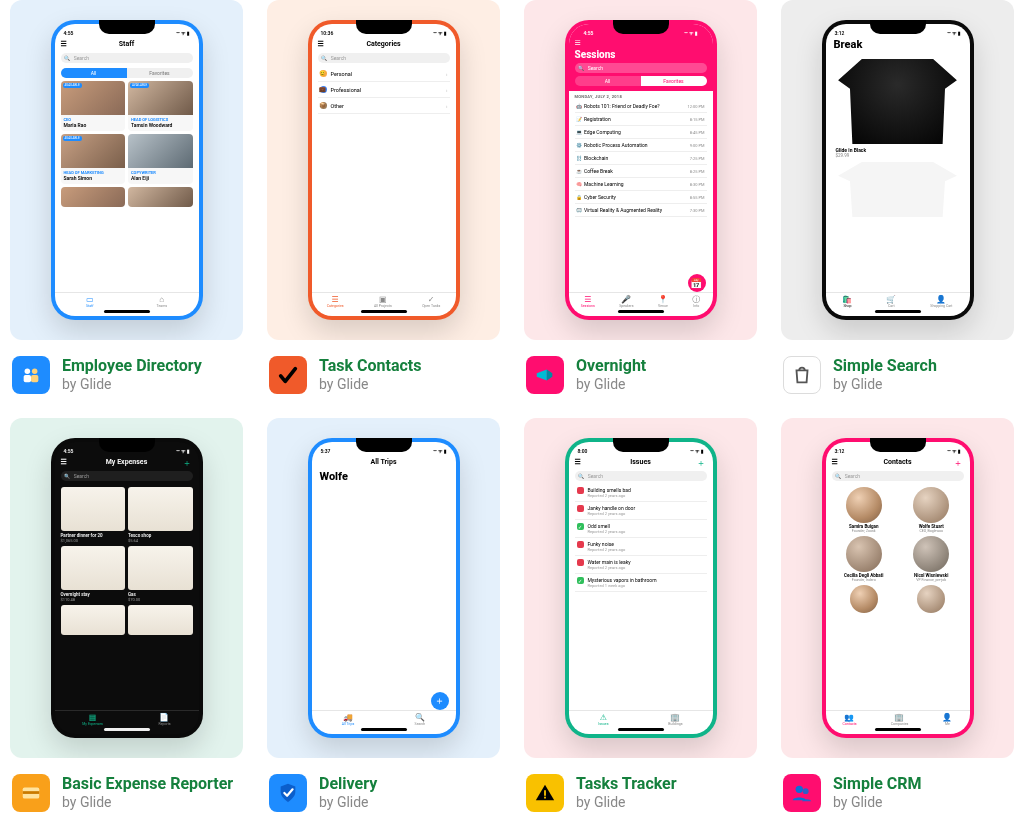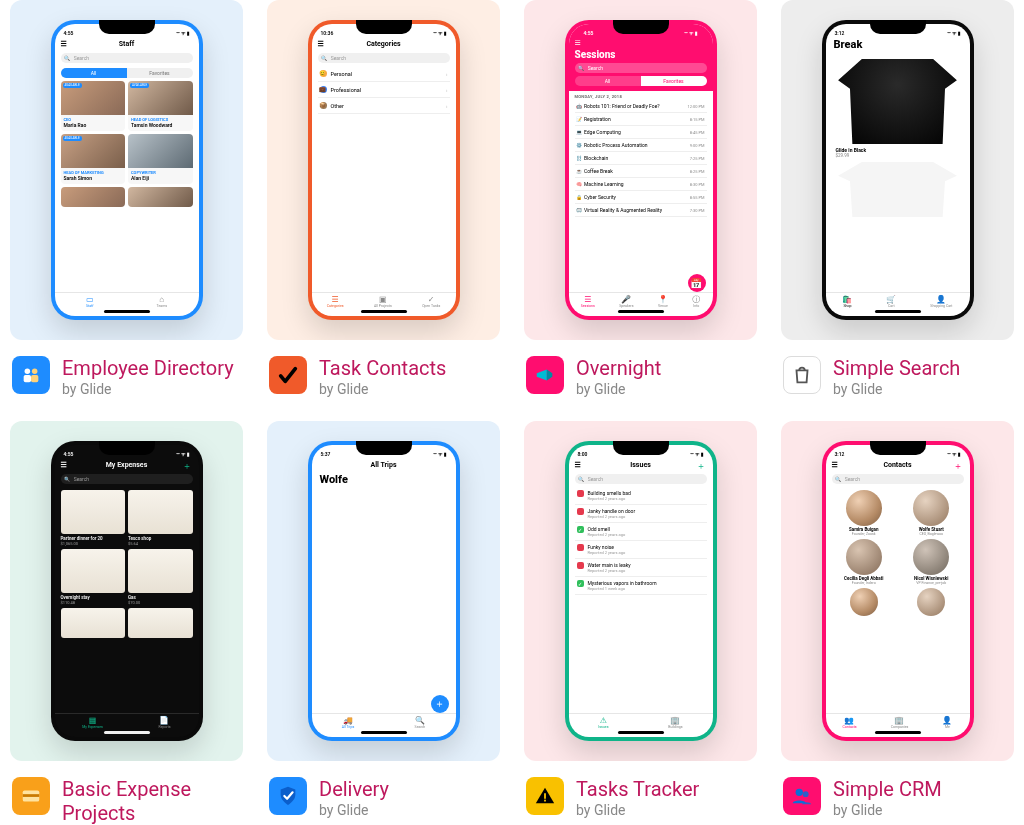--- a/index.html
+++ b/index.html
@@ -233,23 +233,23 @@
     height: 38px;
     border-radius: 8px;
     display: flex;
     align-items: center;
     justify-content: center;
     font-size: 20px;
     color: #fff;
     flex-shrink: 0;
   }
   .title {
-    font-size: 20px;
-    font-weight: 400;
-    color: #be185d;
+    font-size: 16px;
+    font-weight: 700;
+    color: #15803d;
     line-height:1.2;
   }
   .byline {
     font-size: 14px;
     color: #888;
     margin-top:1px;
   }
 </style>
 </head>
 <body>
@@ -596,21 +596,21 @@
       </div>
     </div>
     <div class="card-meta">
       <div class="icon-tile" style="background:#f9a01a;">
         <svg width="22" height="22" viewBox="0 0 24 24">
             <rect x="3" y="6" width="18" height="12" rx="2" fill="#ffe39f"></rect>
             <rect x="3" y="10" width="18" height="3" fill="#c97a00"></rect>
           </svg>
       </div>
       <div>
-        <div class="title">Basic Expense Projects</div>
+        <div class="title">Basic Expense Reporter</div>
         <div class="byline">by Glide</div>
       </div>
     </div>
   </div>
 
   <div class="card">
     <div class="card-image bg-bluel">
       <div class="phone" style="background:#1e8cff;">
         <div class="notch"></div>
         <div class="screen">

